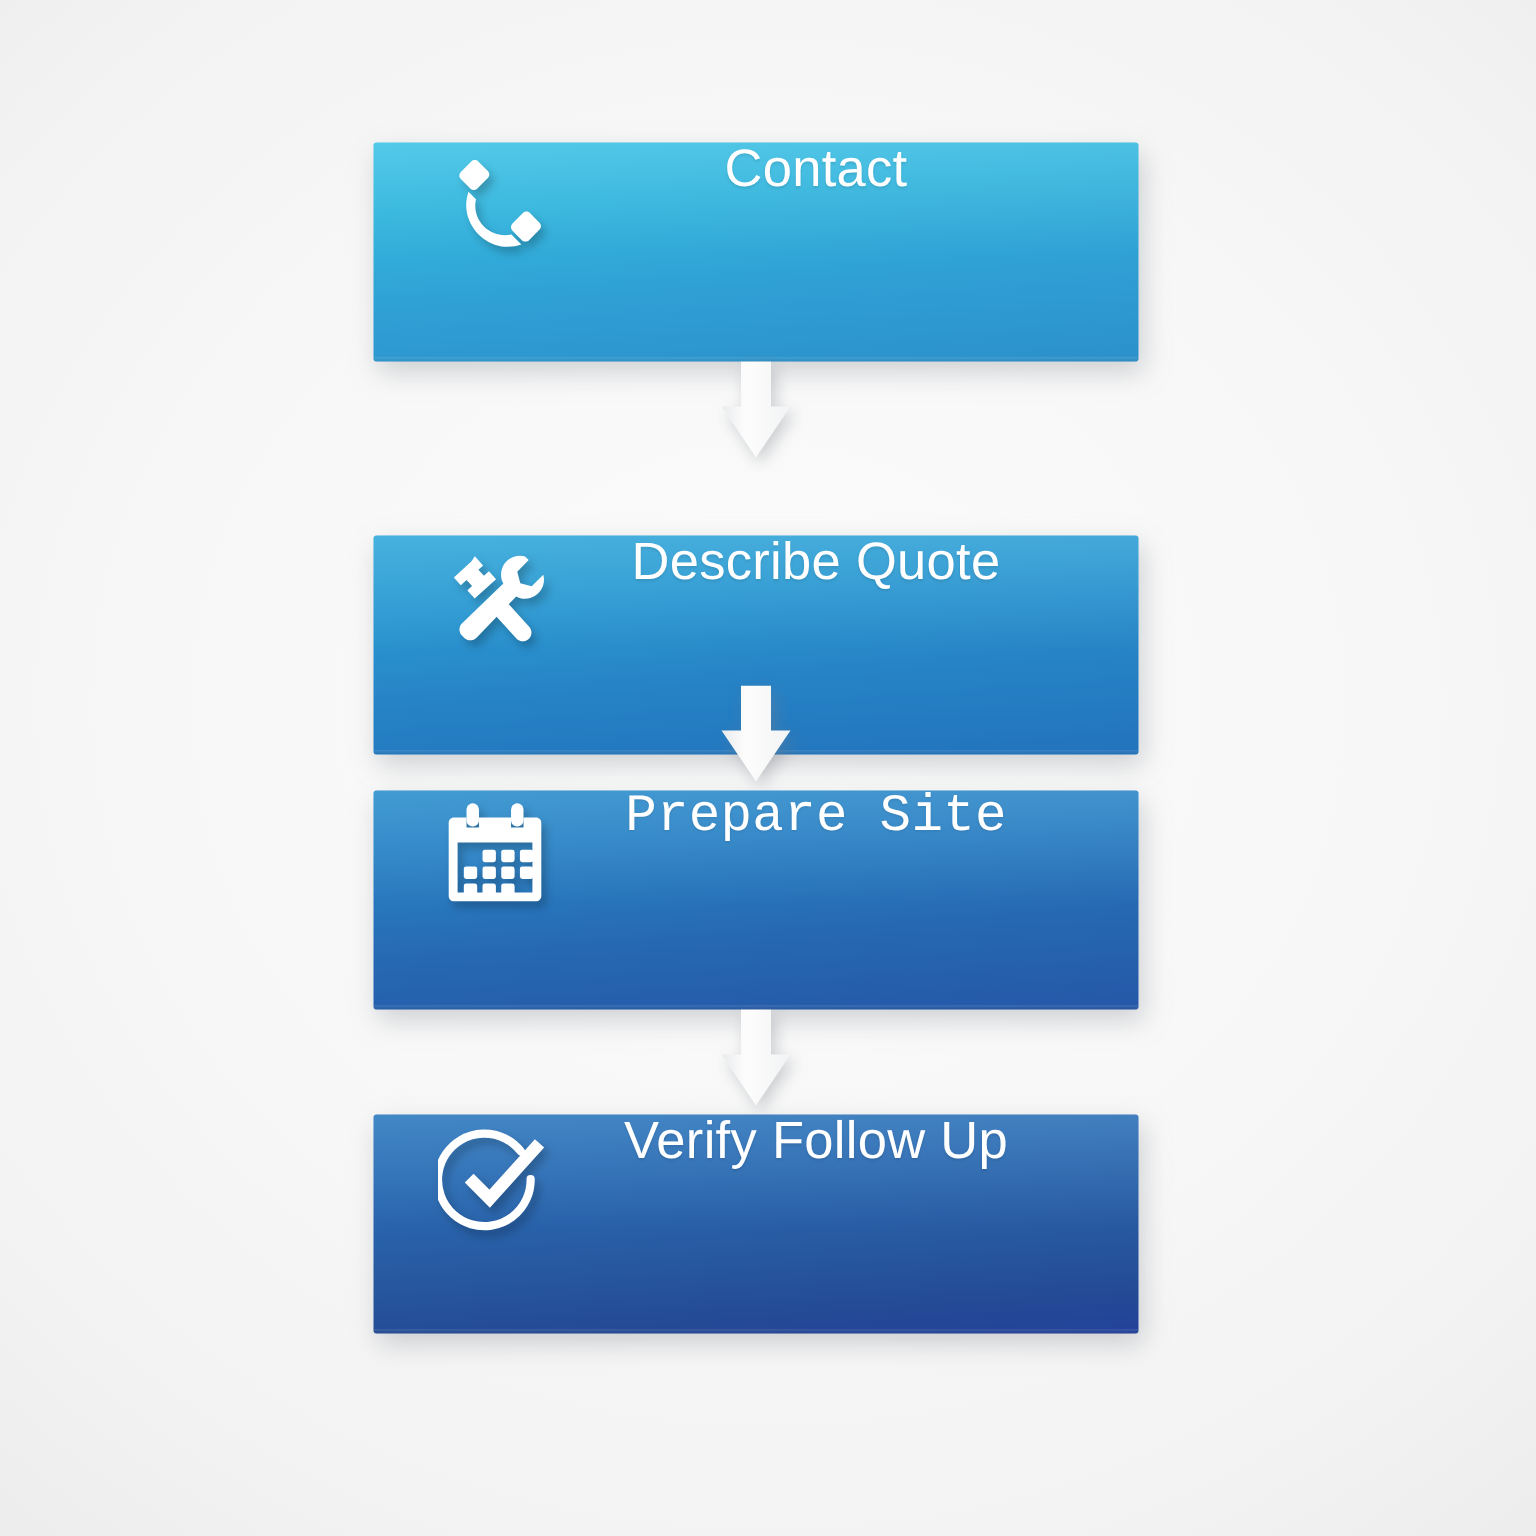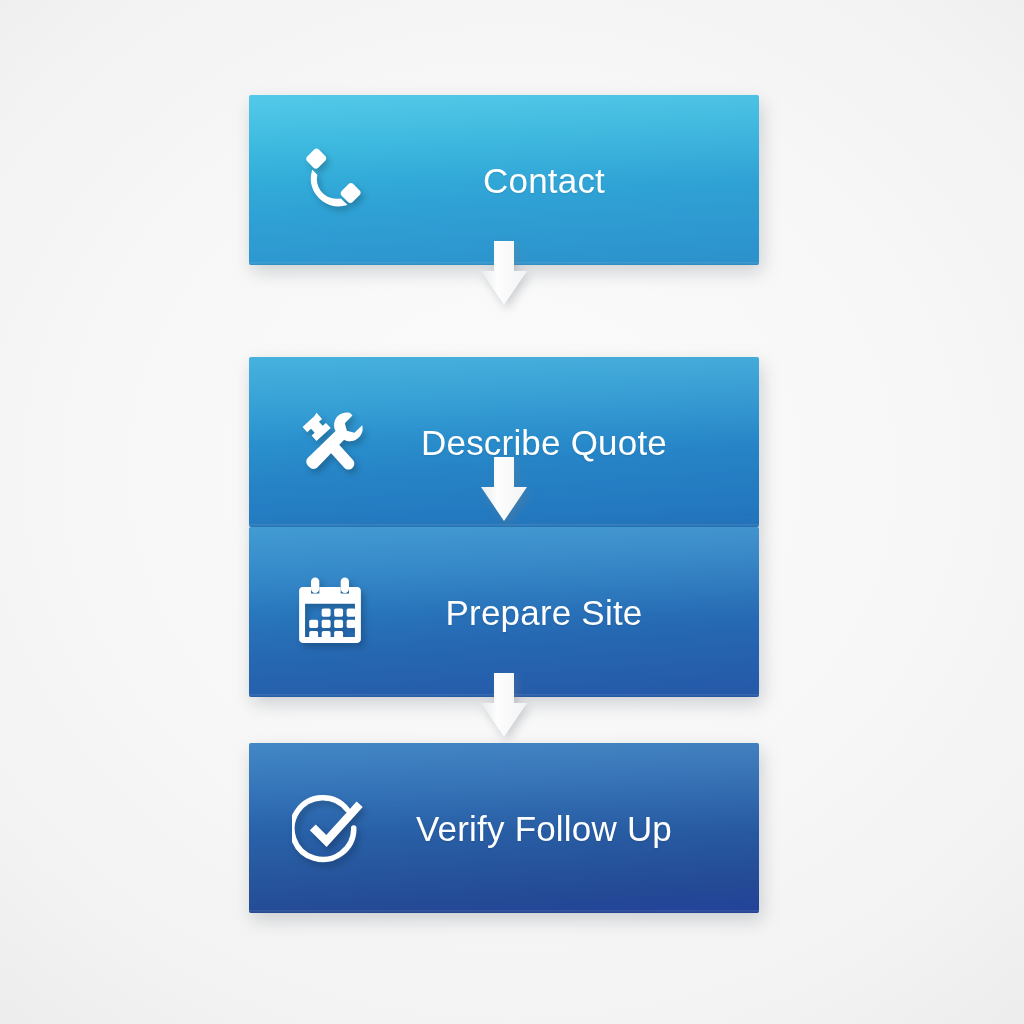--- a/index.html
+++ b/index.html
@@ -29,24 +29,24 @@
     left: 249px;
     top: 95px;
     width: 510px;
     height: 795px;
   }
 
   .step {
     position: absolute;
     left: 0;
     width: 510px;
-    height: 170px;
+    height: 146px;
     box-sizing: border-box;
     display: flex;
-    align-items: center;
+    align-items: flex-start;
     filter: drop-shadow(3px 7px 9px rgba(110, 115, 125, 0.30));
   }
 
   .step-surface {
     position: absolute;
     inset: 0;
     border-radius: 2px;
   }
   
   .step-surface::after {
@@ -63,21 +63,21 @@
     content: "";
     position: absolute;
     left: 0; right: 0; bottom: 0;
     height: 3px;
     background: linear-gradient(to bottom, rgba(255,255,255,0.10), rgba(0,0,0,0.05));
     pointer-events: none;
   }
 
   .step-1 { top: 0px; }
   .step-2 { top: 216px; margin-top: 46px; }
-  .step-3 { top: 432px; }
+  .step-3 { top: 432px; font-family: Liberation Mono, monospace; }
   .step-4 { top: 648px; }
 
   .step-1 .step-surface { background: linear-gradient(176deg, #3ec3e6 0%, #34b6de 26%, #2fa0d4 62%, #2c90cb 100%); }
   .step-2 .step-surface { background: linear-gradient(176deg, #30a8da 0%, #2c9bd3 26%, #2682c5 64%, #2273bc 100%); }
   .step-3 .step-surface { background: linear-gradient(176deg, #2b8fcd 0%, #2a82c5 26%, #2668b2 64%, #2558a8 100%); }
   .step-4 .step-surface { background: linear-gradient(176deg, #2b79bf 0%, #2a6cb4 26%, #27589f 62%, #244a95 85%, #23429b 100%); }
 
   
   .step-icon {
     position: relative;

